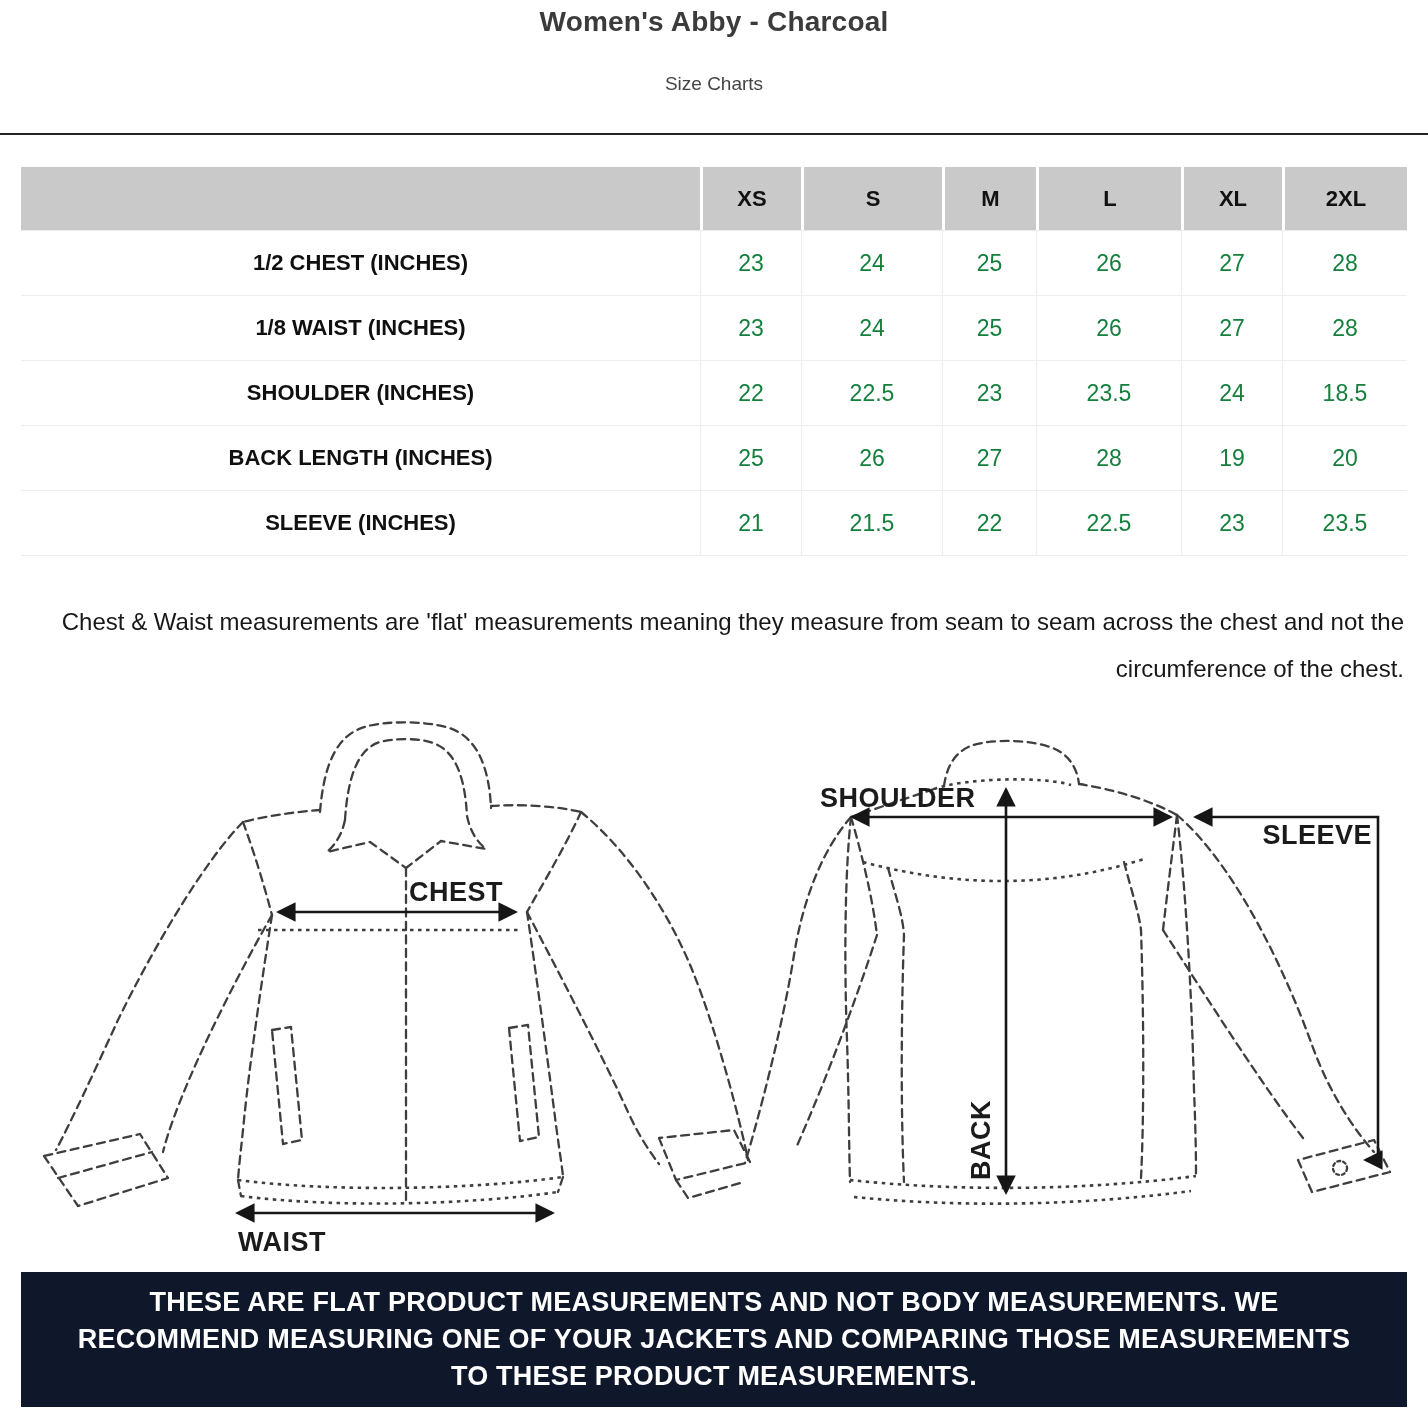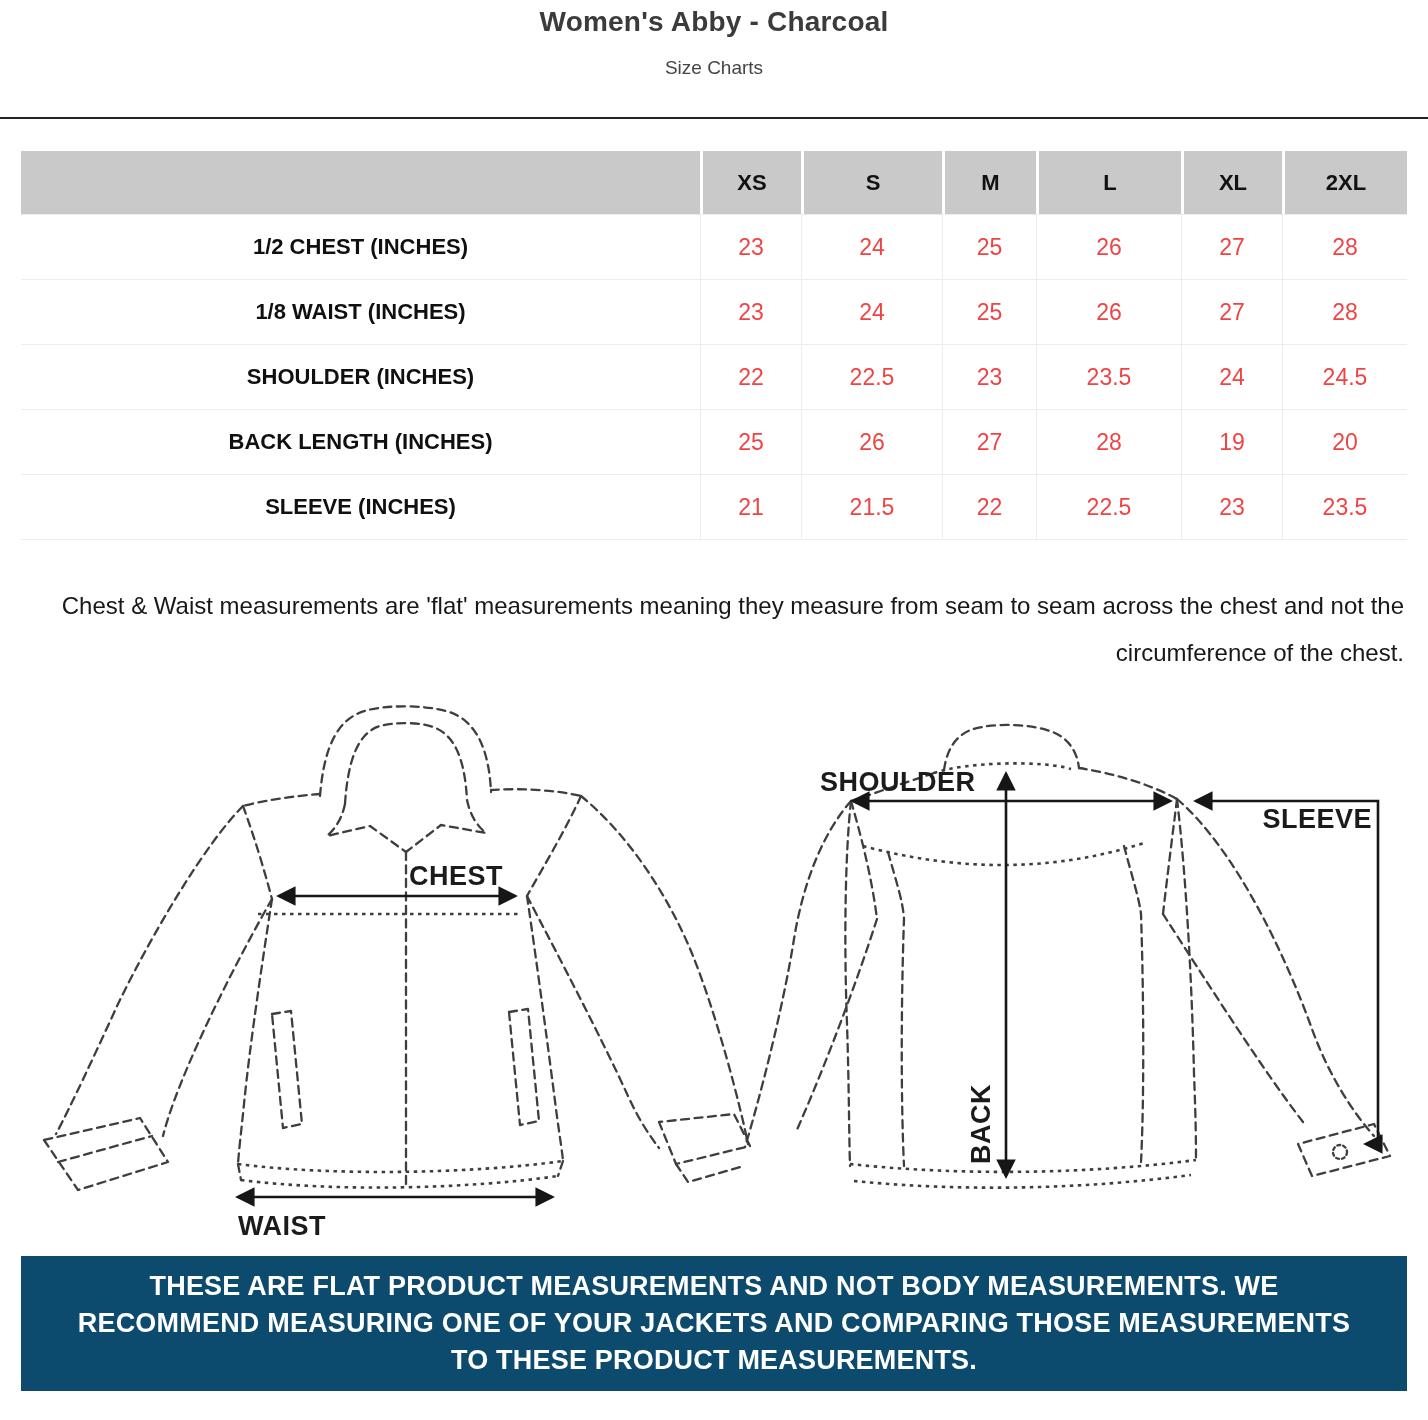--- a/index.html
+++ b/index.html
@@ -1,45 +1,45 @@
 <!DOCTYPE html>
 <html><head>
 <meta charset="utf-8">
 <style>
   html,body{margin:0;padding:0;background:#ffffff;}
   body{width:1428px;height:1420px;font-family:"Liberation Sans",sans-serif;color:#1c1c1c;overflow:hidden;}
 
   
   .masthead{padding-top:4px;padding-bottom:37px;border-bottom:2px solid #222;}
   .page-title{text-align:center;font-size:28px;line-height:36px;font-weight:bold;color:#3b3b3b;letter-spacing:.2px;}
-  .page-subtitle{text-align:center;font-size:19px;line-height:24px;margin-top:16px;color:#454545;}
+  .page-subtitle{text-align:center;font-size:19px;line-height:24px;margin-top:32px;color:#454545;}
 
   
   .table-wrap{margin:32px auto 0 auto;width:1386px;}
   table.size-chart{border-collapse:separate;border-spacing:0;width:1386px;table-layout:fixed;border-bottom:1px solid #ededed;}
   table.size-chart th,table.size-chart td{padding:0;text-align:center;vertical-align:middle;}
   thead th{height:63px;background:#c9c9c9;font-size:22px;font-weight:bold;color:#111;border-left:3px solid #ffffff;}
   thead th:first-child{border-left:none;}
   tbody th{height:64px;font-size:22px;font-weight:bold;color:#101010;border-top:1px solid #ededed;}
-  tbody td{height:64px;font-size:23px;color:#ef4444;border-top:1px solid #ededed;border-left:1px solid #ededed;}
+  tbody td{height:64px;font-size:23px;color:#15803d;border-top:1px solid #ededed;border-left:1px solid #ededed;}
   tbody tr th:first-child{border-left:none;}
 
   
   .note{margin:42px auto 0 auto;width:1380px;text-align:right;font-size:24px;line-height:47px;color:#181818;}
 
   
   .diagram{margin-top:8px;width:1428px;height:572px;position:relative;}
   .diagram svg{display:block;}
   .sketch{fill:none;stroke:#3e3e3e;stroke-width:2.3;stroke-dasharray:8 5.5;stroke-linecap:round;stroke-linejoin:round;}
   .dot{fill:none;stroke:#3e3e3e;stroke-width:2.6;stroke-dasharray:3.5 4.5;stroke-linecap:butt;}
   .meas{fill:none;stroke:#161616;stroke-width:2.6;}
   .mlabel{font-family:"Liberation Sans",sans-serif;font-size:27px;font-weight:600;fill:#1b1b1b;letter-spacing:.5px;}
 
   
-  .banner{margin:0 auto;width:1386px;background:#0c4a6e;color:#ffffff;}
+  .banner{margin:0 auto;width:1386px;background:#0f172a;color:#ffffff;}
   .banner-inner{max-width:1295px;margin:0 auto;padding:12px 0;text-align:center;font-size:27px;line-height:37px;font-weight:bold;letter-spacing:.2px;}
 </style>
 </head>
 <body>
 
 <div class="masthead">
   <div class="page-title">Women's Abby - Charcoal</div>
   <div class="page-subtitle">Size Charts</div>
 </div>
 
@@ -84,21 +84,21 @@
         <td>27</td>
         <td>28</td>
       </tr>
       <tr>
         <th>SHOULDER (INCHES)</th>
         <td>22</td>
         <td>22.5</td>
         <td>23</td>
         <td>23.5</td>
         <td>24</td>
-        <td>24.5</td>
+        <td>18.5</td>
       </tr>
       <tr>
         <th>BACK LENGTH (INCHES)</th>
         <td>25</td>
         <td>26</td>
         <td>27</td>
         <td>28</td>
         <td>19</td>
         <td>20</td>
       </tr>

